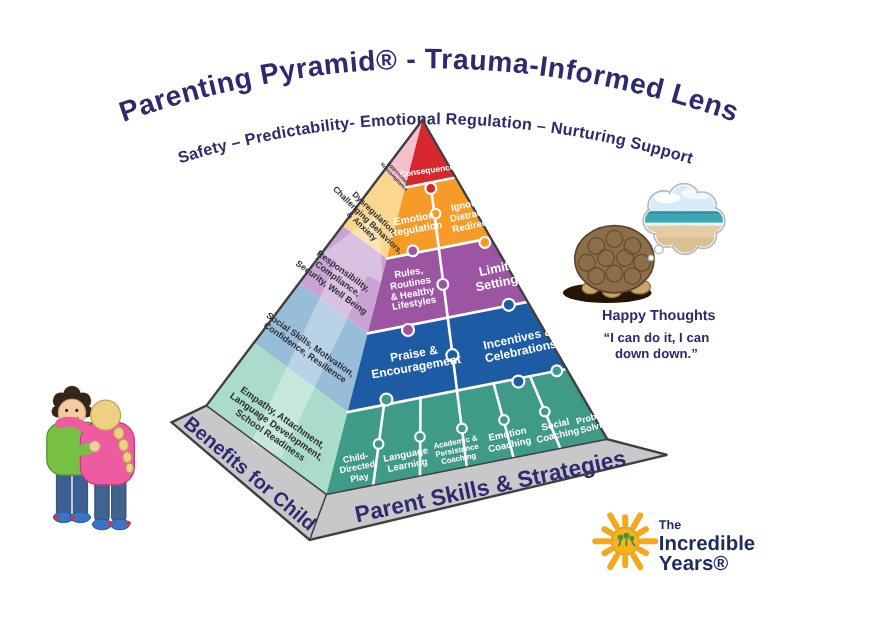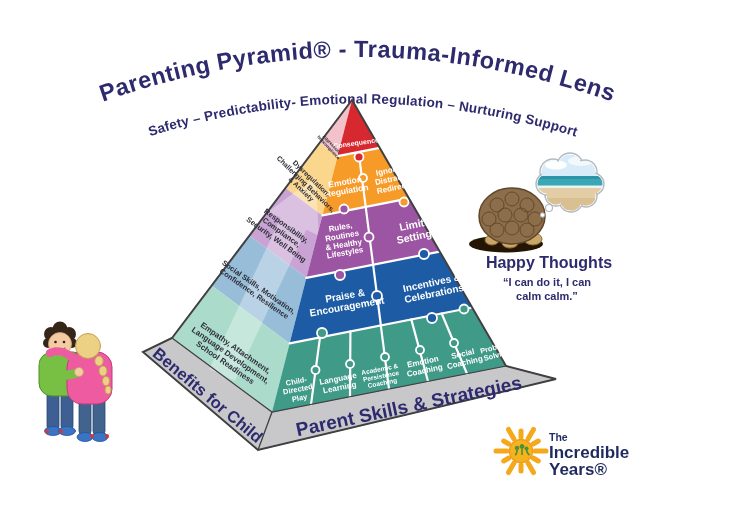--- a/index.html
+++ b/index.html
@@ -259,17 +259,17 @@
 Security, Well Being</div>
   <div class="lbl side" style="left:256px;top:291px;width:112px;font-size:7.5px;transform:translate(-50%,-50%) rotate(35deg);">Social Skills, Motivation,
 Confidence, Resilience</div>
   <div class="lbl side" style="left:230px;top:356px;width:110px;font-size:8px;transform:translate(-50%,-50%) rotate(35deg);">Empathy, Attachment,
 Language Development,
 School Readiness</div>
 
   <div class="lbl baseword" style="left:208px;top:395px;width:170px;font-size:16.5px;transform:translate(-50%,-50%) rotate(40deg);">Benefits for Child</div>
   <div class="lbl baseword" style="left:409px;top:407px;width:280px;font-size:19px;transform:translate(-50%,-50%) rotate(-12deg);">Parent Skills &amp; Strategies</div>
 
-  <div class="lbl navy" style="left:549px;top:263px;width:160px;font-size:16px;transform:translate(-50%,-50%);">Happy Thoughts</div>
+  <div class="lbl navy" style="left:549px;top:263px;width:160px;font-size:12px;transform:translate(-50%,-50%);">Happy Thoughts</div>
   <div class="lbl navy" style="left:547px;top:289px;width:150px;font-size:11px;font-weight:600;line-height:1.3;transform:translate(-50%,-50%);">“I can do it, I can
-calm calm.”</div>
+down down.”</div>
 
 </div>
 
 </body></html>

